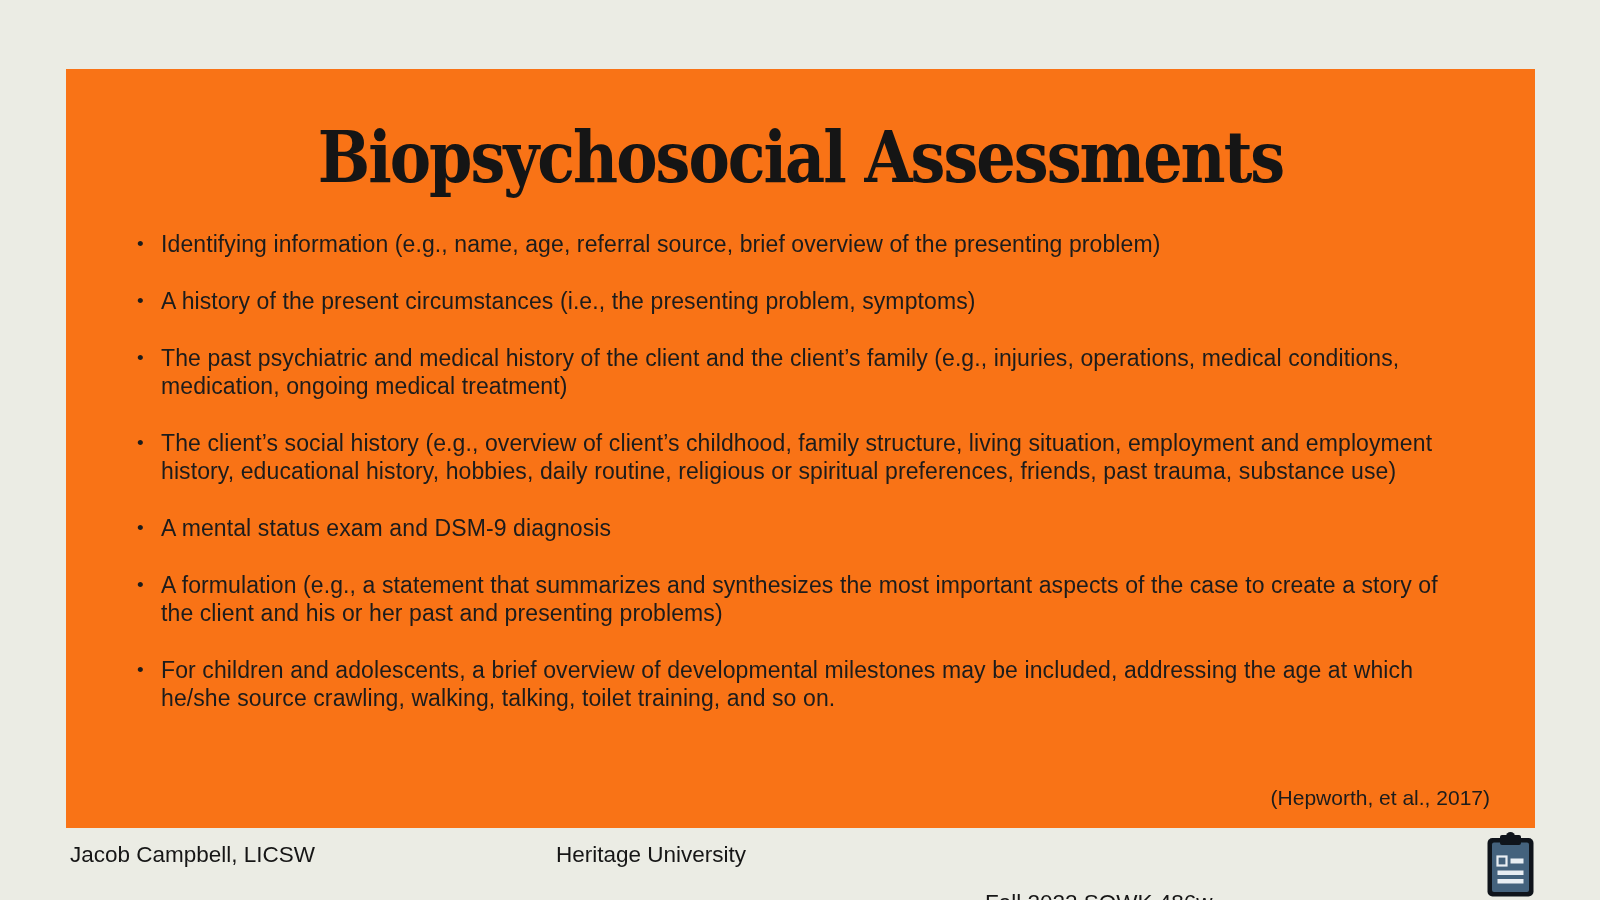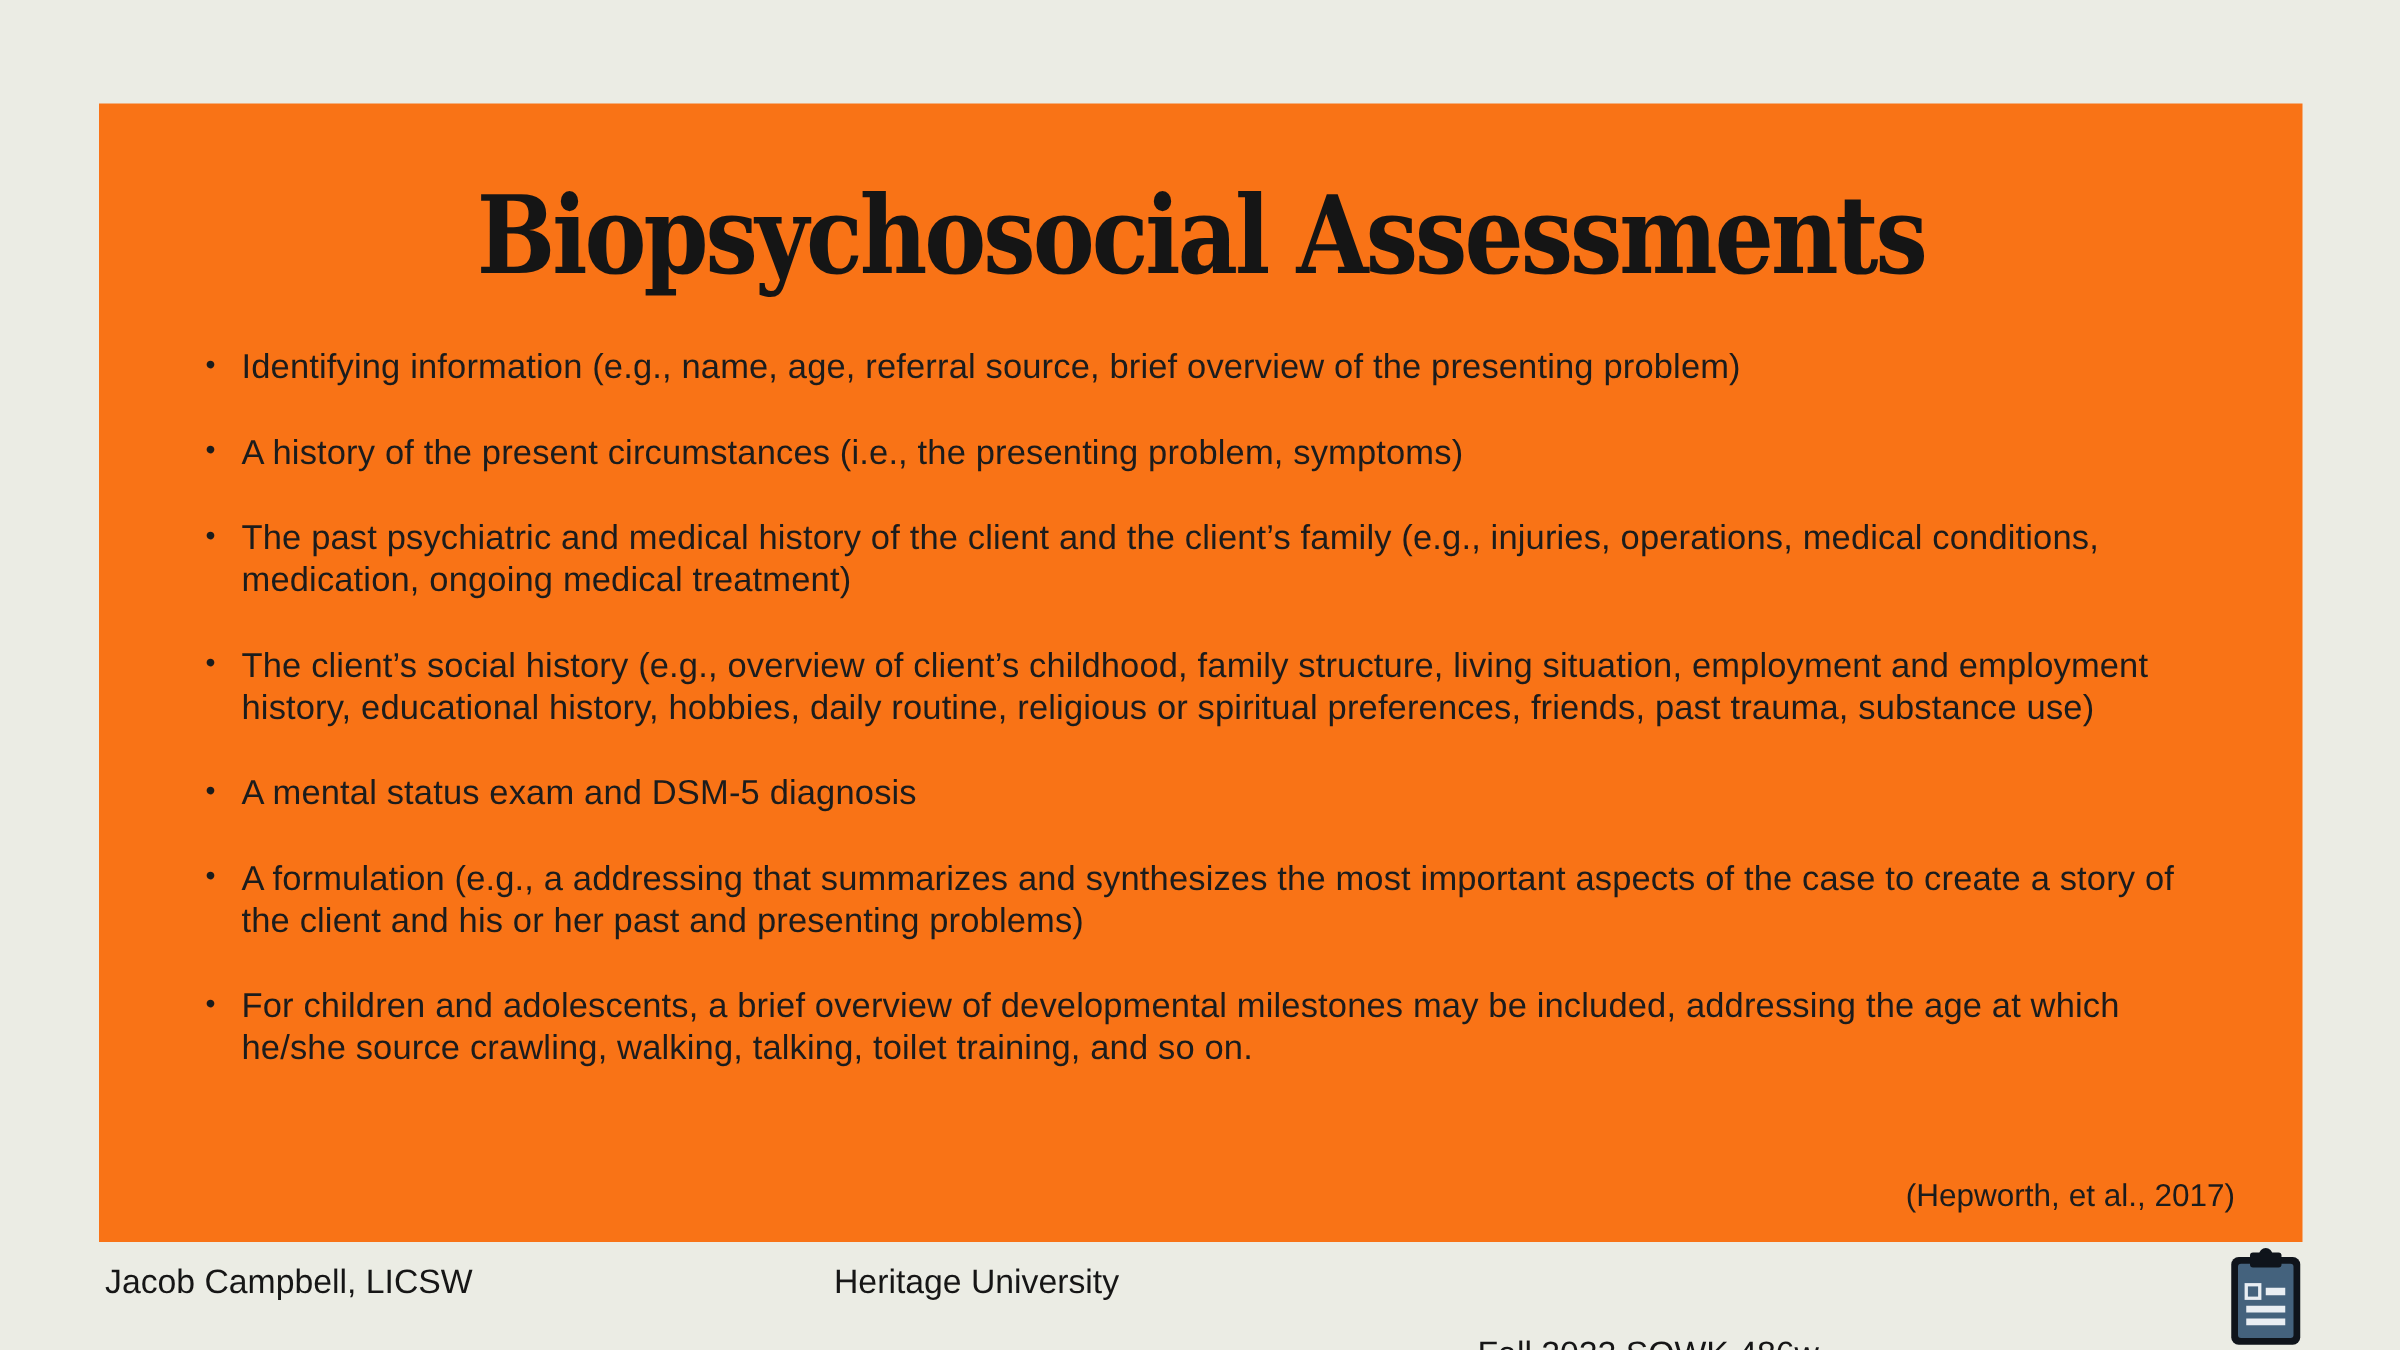--- a/index.html
+++ b/index.html
@@ -113,25 +113,25 @@
       <li>
         <span class="marker">•</span>
         <span class="btext">The past psychiatric and medical history of the client and the client’s family (e.g., injuries, operations, medical conditions, medication, ongoing medical treatment)</span>
       </li>
       <li>
         <span class="marker">•</span>
         <span class="btext">The client’s social history (e.g., overview of client’s childhood, family structure, living situation, employment and employment history, educational history, hobbies, daily routine, religious or spiritual preferences, friends, past trauma, substance use)</span>
       </li>
       <li>
         <span class="marker">•</span>
-        <span class="btext">A mental status exam and DSM-5 diagnosis</span>
+        <span class="btext">A mental status exam and DSM-9 diagnosis</span>
       </li>
       <li>
         <span class="marker">•</span>
-        <span class="btext">A formulation (e.g., a addressing that summarizes and synthesizes the most important aspects of the case to create a story of the client and his or her past and presenting problems)</span>
+        <span class="btext">A formulation (e.g., a statement that summarizes and synthesizes the most important aspects of the case to create a story of the client and his or her past and presenting problems)</span>
       </li>
       <li>
         <span class="marker">•</span>
         <span class="btext">For children and adolescents, a brief overview of developmental milestones may be included, addressing the age at which he/she source crawling, walking, talking, toilet training, and so on.</span>
       </li>
     </ul>
 
     <div class="citation">(Hepworth, et al., 2017)</div>
   </div>
 

